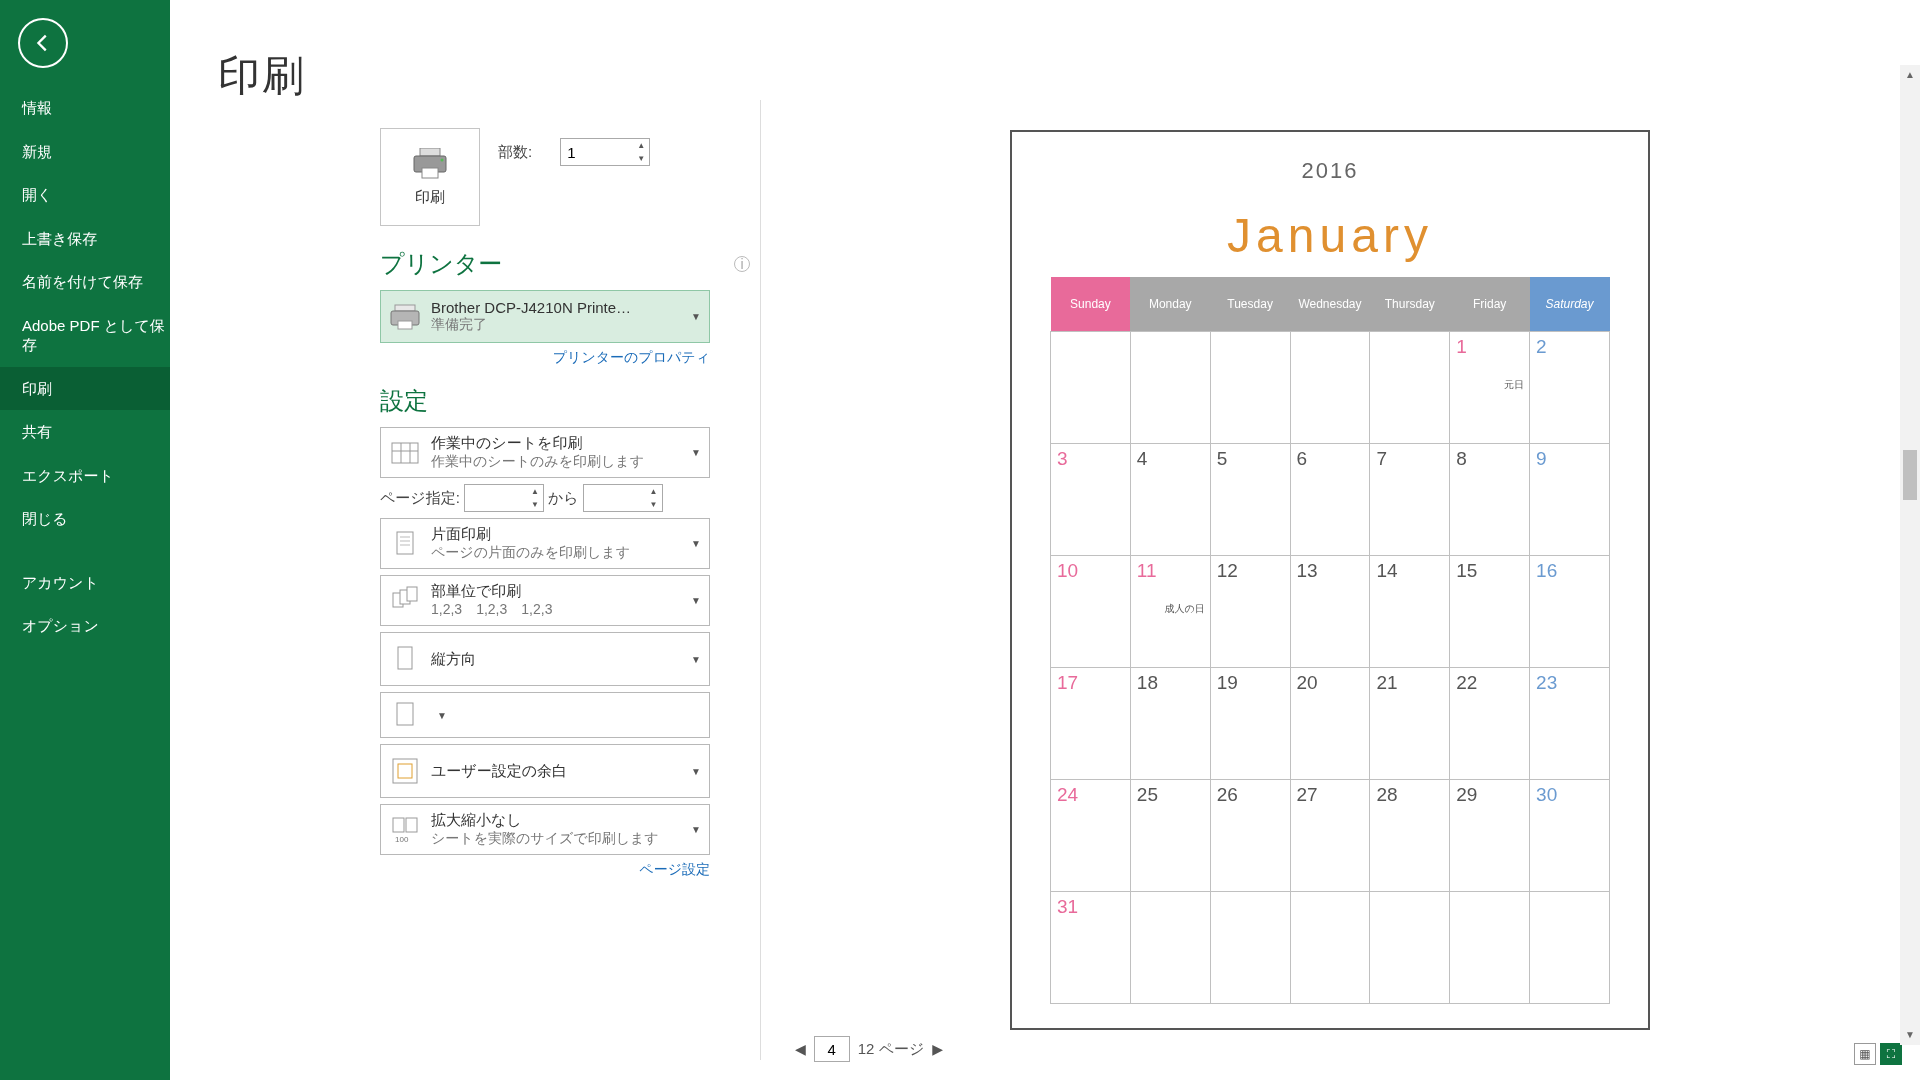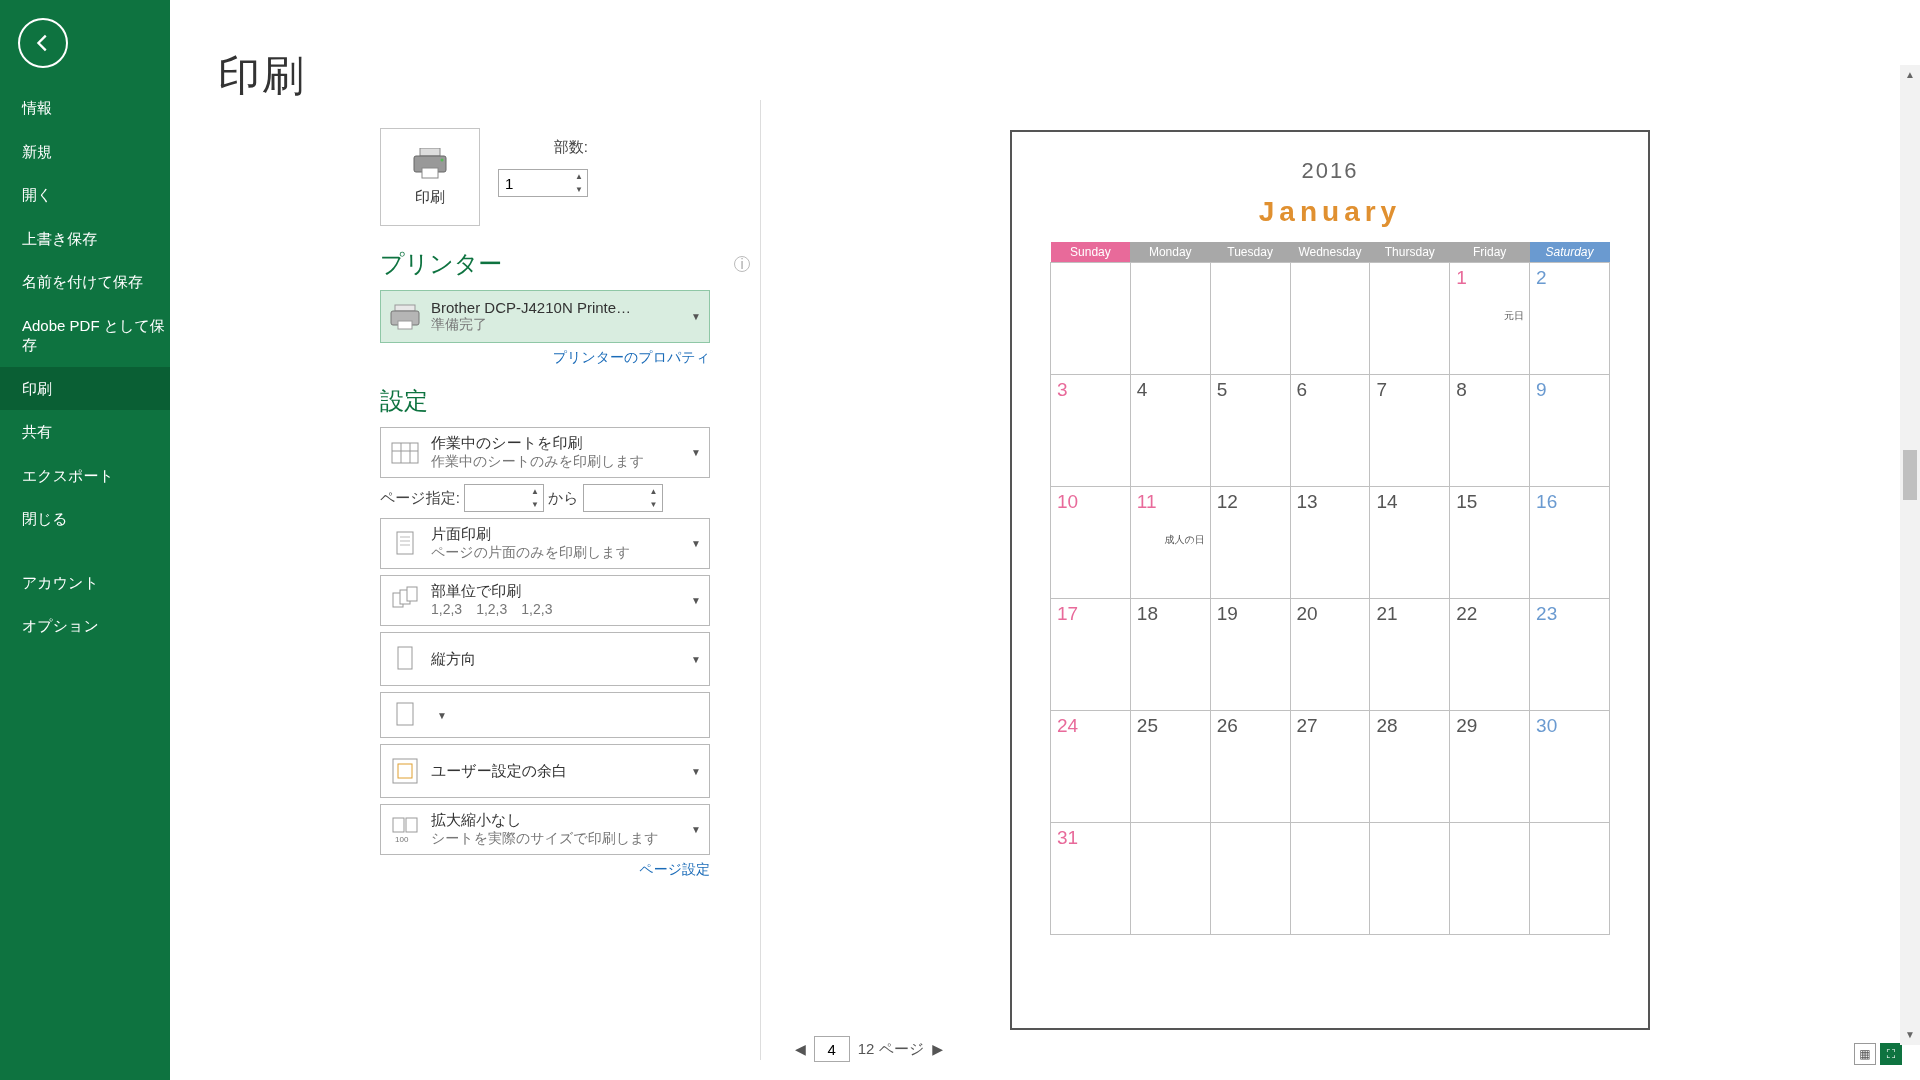--- a/index.html
+++ b/index.html
@@ -28,21 +28,21 @@
 
 
 .main { position: absolute; left: 170px; top: 0; right: 0; bottom: 0; background: #fff; }
 .page-title { font-size: 42px; color: #333; padding: 48px 0 18px 48px; font-weight: normal; letter-spacing: 2px; }
 
 .print-controls { position: absolute; left: 210px; top: 128px; width: 370px; }
 .print-button { width: 100px; height: 98px; border: 1px solid #c5c5c5; display: flex; flex-direction: column; align-items: center; justify-content: center; gap: 8px; cursor: pointer; position: absolute; left: 0; top: 0; background: #fff; }
 .print-button svg { width: 40px; height: 32px; }
 .print-button span { font-size: 15px; color: #333; }
 
-.copies { position: absolute; left: 118px; top: 10px; display: flex; align-items: flex-end; gap: 12px; flex-direction: column; }
+.copies { position: absolute; left: 118px; top: 10px; display: flex; align-items: center; gap: 28px; }
 .copies-label { font-size: 15px; color: #444; }
 .copies-input { width: 90px; height: 28px; border: 1px solid #aaa; padding: 2px 22px 2px 6px; font-size: 15px; }
 .spinner { position: absolute; right: 1px; top: 1px; width: 16px; display: flex; flex-direction: column; }
 .spinner div { height: 13px; font-size: 8px; text-align: center; line-height: 13px; color: #555; cursor: pointer; }
 .copies-wrap { position: relative; }
 
 .section-head { font-size: 24px; color: #0e7340; margin: 18px 0 10px 0; font-weight: normal; }
 .section-head.printer { margin-top: 120px; }
 .info-icon { float: right; color: #aaa; font-size: 14px; border: 1px solid #bbb; border-radius: 50%; width: 16px; height: 16px; text-align: center; line-height: 14px; margin-top: 8px; }
 
@@ -62,23 +62,23 @@
 .page-range .rng-wrap { position: relative; }
 .page-range input { width: 80px; height: 28px; border: 1px solid #aaa; padding: 2px 20px 2px 4px; font-size: 14px; }
 
 
 .vertical-divider { position: absolute; left: 590px; top: 100px; bottom: 20px; width: 1px; background: #ddd; }
 
 
 .preview-area { position: absolute; left: 600px; top: 90px; right: 30px; bottom: 35px; display: flex; justify-content: center; align-items: flex-start; overflow: hidden; }
 .paper { width: 640px; height: 900px; border: 2px solid #555; background: #fff; margin-top: 40px; padding: 26px 38px; position: relative; }
 .cal-year { text-align: center; font-size: 22px; color: #666; letter-spacing: 2px; }
-.cal-month { text-align: center; font-size: 28px; color: #e09030; letter-spacing: 5px; font-weight: bold; margin: 12px 0 14px; }
+.cal-month { text-align: center; font-size: 48px; color: #e09030; letter-spacing: 5px; font-weight: normal; margin: 24px 0 14px; }
 .cal-table { width: 100%; border-collapse: collapse; }
-.cal-table th { font-size: 12px; font-weight: normal; color: #fff; padding: 3px 0; margin-top: 16px; }
+.cal-table th { font-size: 12px; font-weight: normal; color: #fff; padding: 20px 0; margin-top: 16px; }
 .cal-table th.sun { background: #e86a9a; }
 .cal-table th.wk { background: #a8a8a8; }
 .cal-table th.sat { background: #6a9ad0; font-style: italic; }
 .cal-table td { border: 1px solid #c0c0c0; height: 112px; width: 14.28%; vertical-align: top; padding: 4px 6px; position: relative; }
 .cal-table td .num { font-size: 19px; color: #555; }
 .cal-table td.sun .num { color: #e86a9a; }
 .cal-table td.sat .num { color: #6a9ad0; }
 .cal-table td.hol .num { color: #e86a9a; }
 .cal-table td .holiday { position: absolute; top: 4px; right: 5px; font-size: 10px; color: #555; margin-top: 42px; }
 

